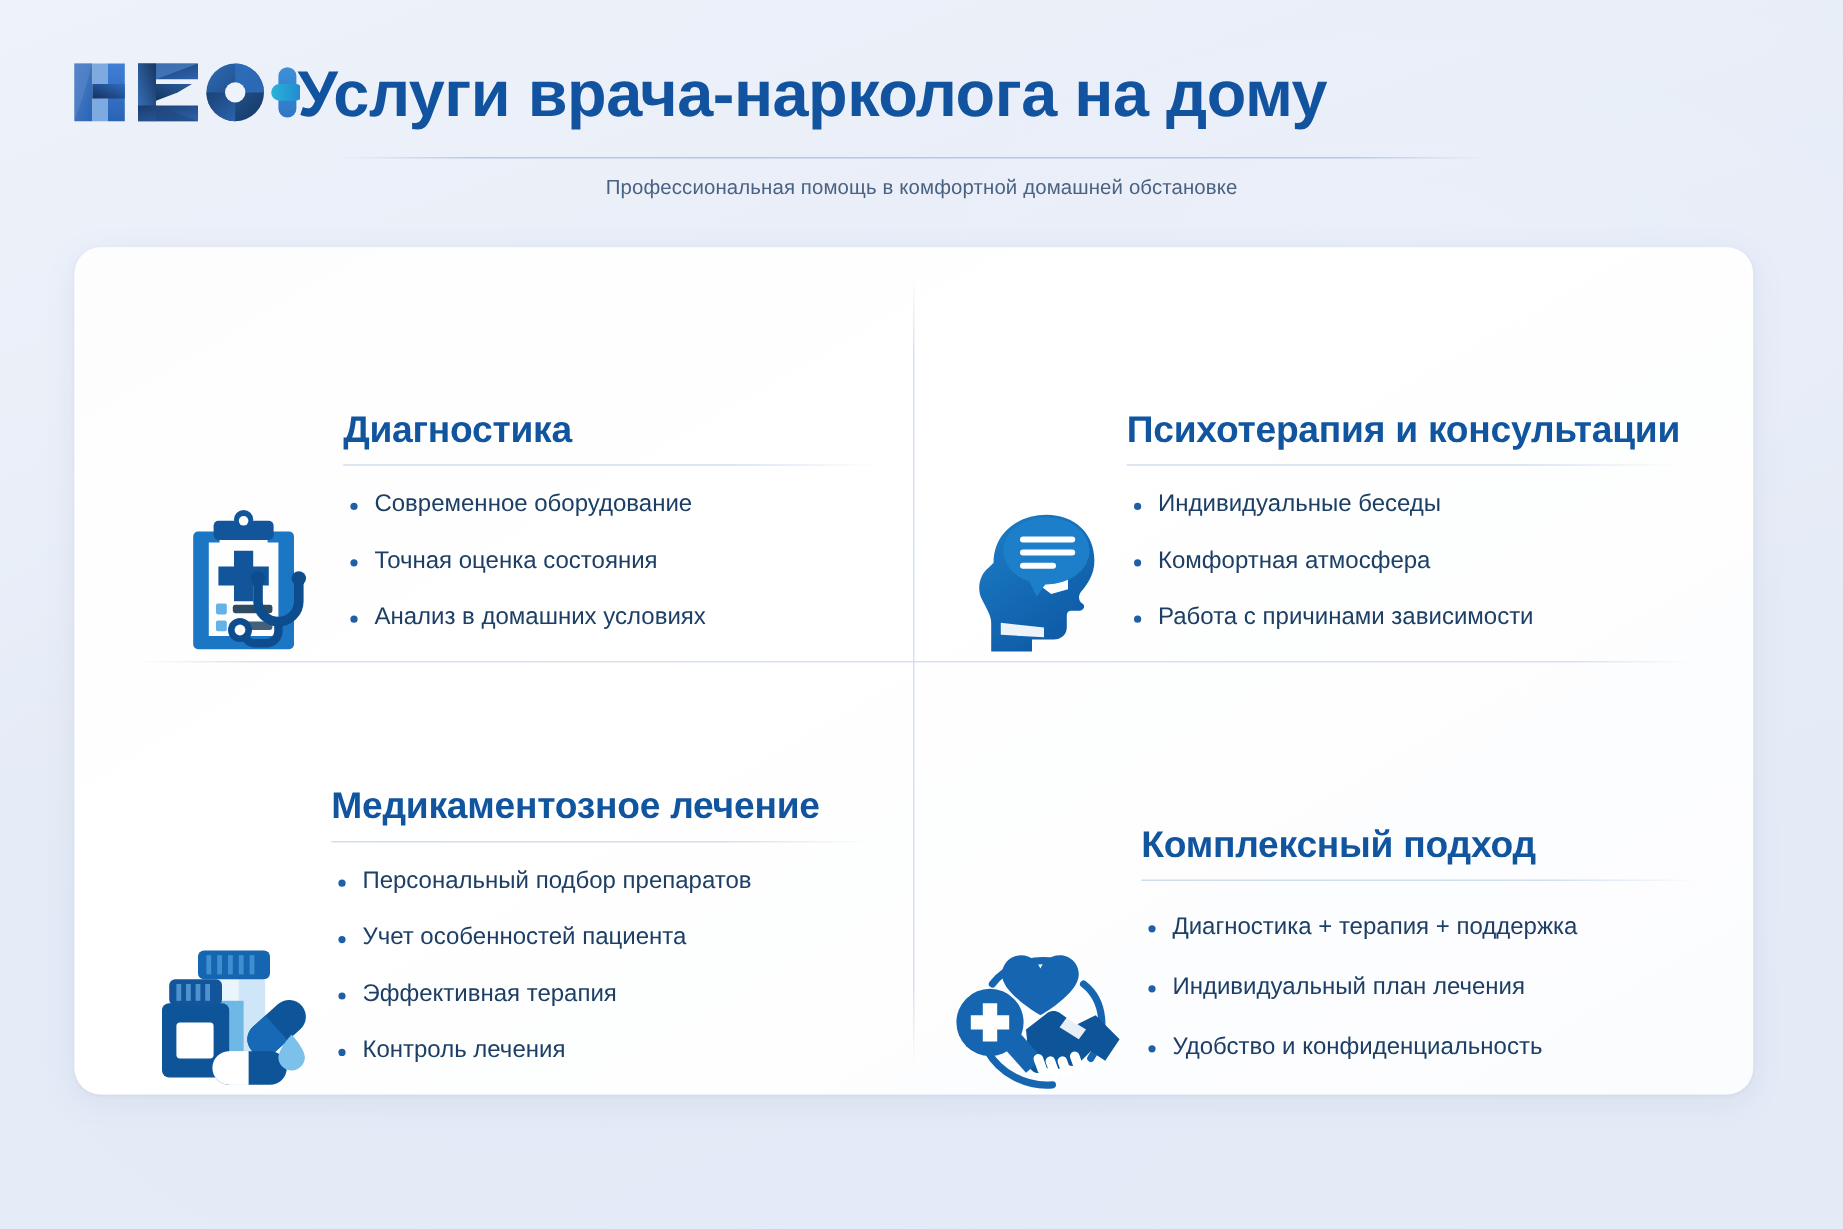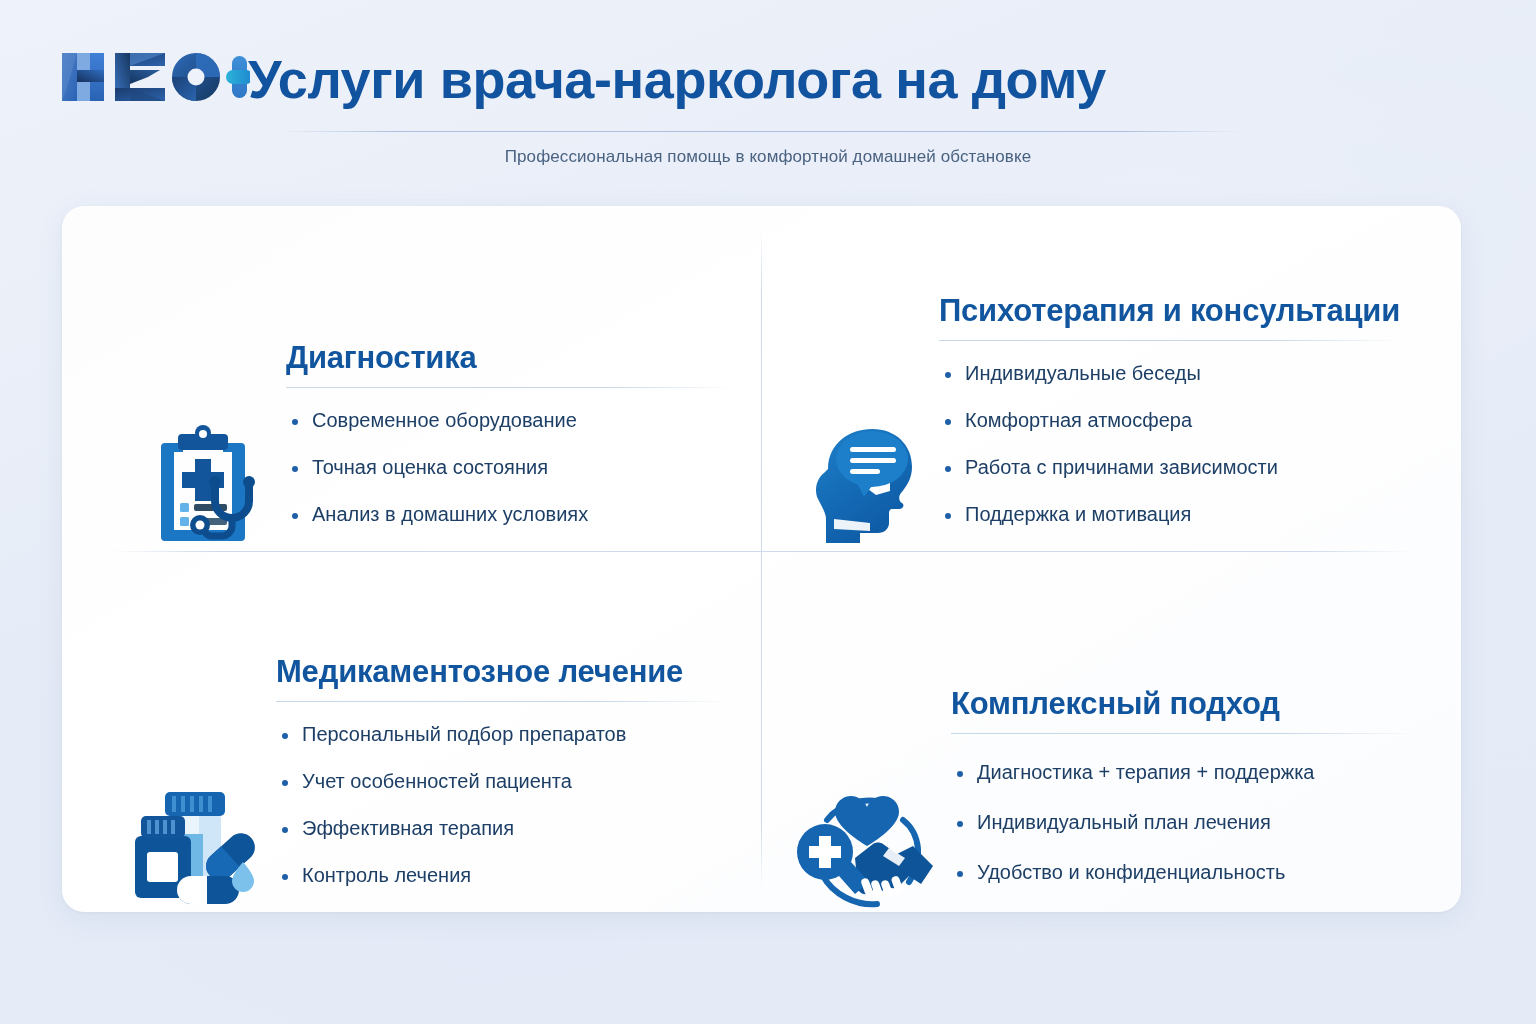--- a/index.html
+++ b/index.html
@@ -358,21 +358,20 @@
             <rect x="46" y="46" width="30" height="5" rx="2.5" fill="#ffffff"></rect>
           </svg>
         </div>
         <div class="card-body">
           <div class="card-title">Психотерапия и консультации</div>
           <div class="title-rule"></div>
           <ul class="bullets">
             <li>Индивидуальные беседы</li>
             <li>Комфортная атмосфера</li>
             <li>Работа с причинами зависимости</li>
-            <li>Поддержка и мотивация</li>
           </ul>
         </div>
       </div>
 
       <div class="quad q3">
         <div class="icon-wrap">
           <svg width="140" height="128" viewBox="0 0 140 128">
 
             <rect x="44" y="30" width="52" height="66" rx="5" fill="#cfe6f8"></rect>
             <rect x="44" y="30" width="30" height="66" fill="#eaf4fc"></rect>

